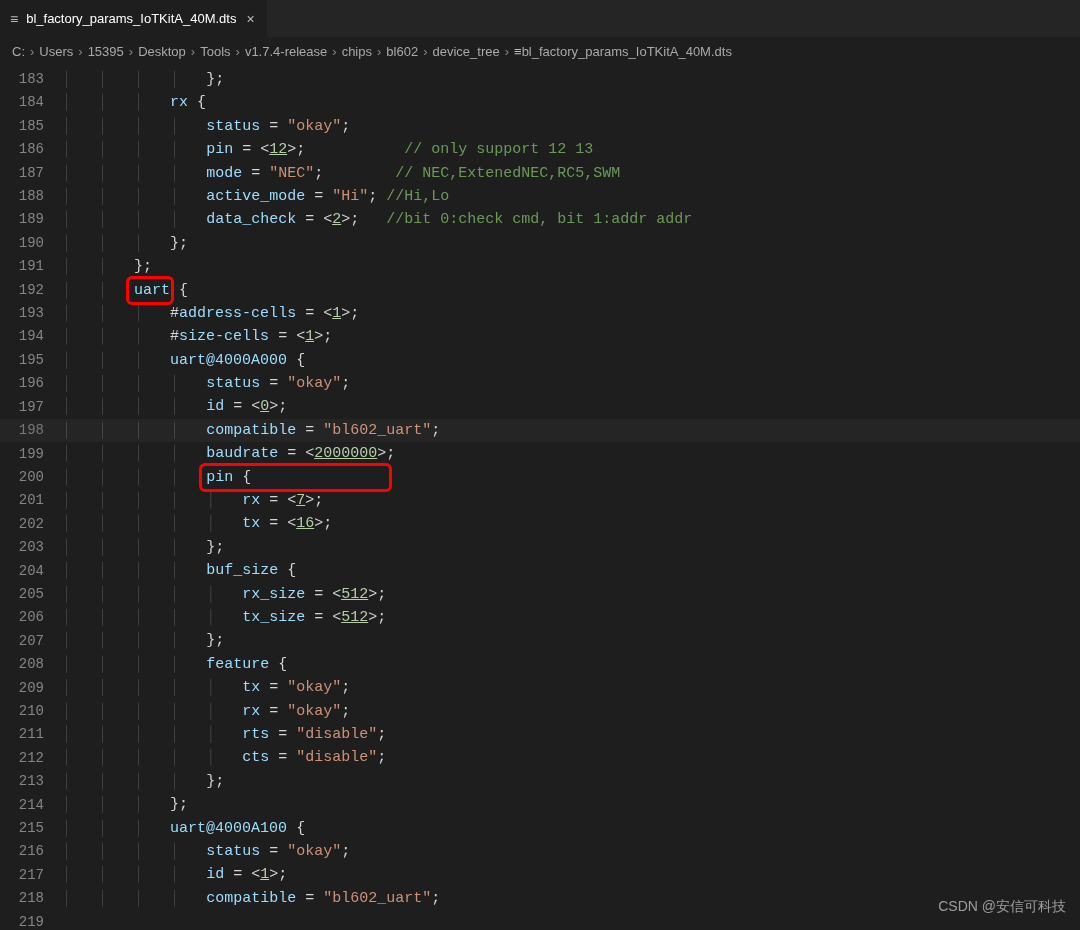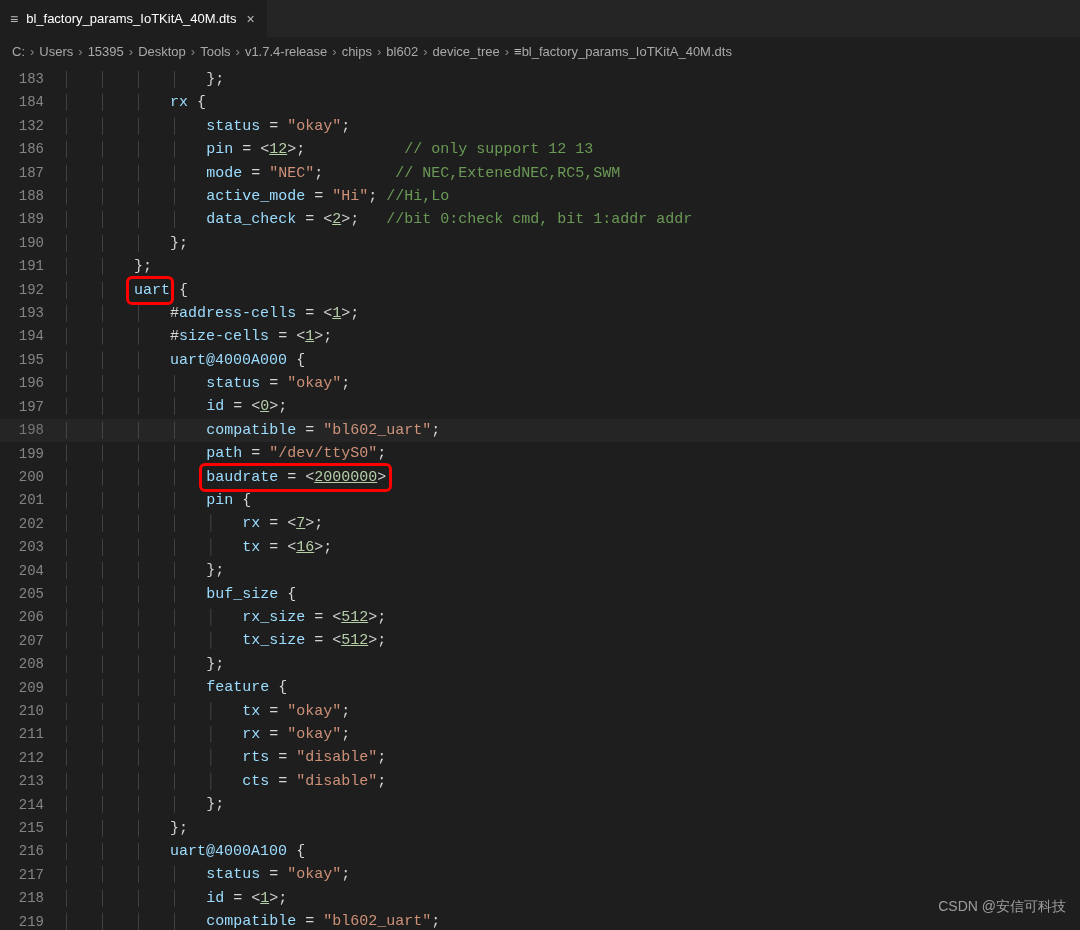--- a/index.html
+++ b/index.html
@@ -161,21 +161,21 @@
       <span style="color: rgb(187, 187, 187);">≡ </span>
       <span>bl_factory_params_IoTKitA_40M.dts</span>
     </span>
   </div>
 
 <div class="editor-wrap">
   <div class="editor">
     <div class="gutter" id="gutter">
         <div class="ln">183</div>
         <div class="ln">184</div>
-        <div class="ln">132</div>
+        <div class="ln">185</div>
         <div class="ln">186</div>
         <div class="ln">187</div>
         <div class="ln">188</div>
         <div class="ln">189</div>
         <div class="ln">190</div>
         <div class="ln">191</div>
         <div class="ln">192</div>
         <div class="ln">193</div>
         <div class="ln">194</div>
         <div class="ln">195</div>
@@ -214,21 +214,20 @@
         <div class="code-line"><span class="ig">│</span>   <span class="ig">│</span>   <span class="ig">│</span>   <span class="ig">│</span>   <span class="id">data_check</span><span class="op"> = &lt;</span><span class="num">2</span><span class="op">&gt;;   </span><span class="cmt">//bit 0:check cmd, bit 1:addr addr</span></div>
         <div class="code-line"><span class="ig">│</span>   <span class="ig">│</span>   <span class="ig">│</span>   <span class="pl">};</span></div>
         <div class="code-line"><span class="ig">│</span>   <span class="ig">│</span>   <span class="pl">};</span></div>
         <div class="code-line"><span class="ig">│</span>   <span class="ig">│</span>   <span class="id">uart</span><span class="pl"> {</span></div>
         <div class="code-line"><span class="ig">│</span>   <span class="ig">│</span>   <span class="ig">│</span>   <span class="pl">#</span><span class="id">address-cells</span><span class="op"> = &lt;</span><span class="num">1</span><span class="op">&gt;;</span></div>
         <div class="code-line"><span class="ig">│</span>   <span class="ig">│</span>   <span class="ig">│</span>   <span class="pl">#</span><span class="id">size-cells</span><span class="op"> = &lt;</span><span class="num">1</span><span class="op">&gt;;</span></div>
         <div class="code-line"><span class="ig">│</span>   <span class="ig">│</span>   <span class="ig">│</span>   <span class="id">uart@4000A000</span><span class="pl"> {</span></div>
         <div class="code-line"><span class="ig">│</span>   <span class="ig">│</span>   <span class="ig">│</span>   <span class="ig">│</span>   <span class="id">status</span><span class="op"> = </span><span class="str">"okay"</span><span class="pl">;</span></div>
         <div class="code-line"><span class="ig">│</span>   <span class="ig">│</span>   <span class="ig">│</span>   <span class="ig">│</span>   <span class="id">id</span><span class="op"> = &lt;</span><span class="num">0</span><span class="op">&gt;;</span></div>
         <div class="code-line hl"><span class="ig">│</span>   <span class="ig">│</span>   <span class="ig">│</span>   <span class="ig">│</span>   <span class="id">compatible</span><span class="op"> = </span><span class="str">"bl602_uart"</span><span class="pl">;</span></div>
-        <div class="code-line"><span class="ig">│</span>   <span class="ig">│</span>   <span class="ig">│</span>   <span class="ig">│</span>   <span class="id">path</span><span class="op"> = </span><span class="str">"/dev/ttyS0"</span><span class="pl">;</span></div>
         <div class="code-line"><span class="ig">│</span>   <span class="ig">│</span>   <span class="ig">│</span>   <span class="ig">│</span>   <span class="id">baudrate</span><span class="op"> = &lt;</span><span class="num">2000000</span><span class="op">&gt;;</span></div>
         <div class="code-line"><span class="ig">│</span>   <span class="ig">│</span>   <span class="ig">│</span>   <span class="ig">│</span>   <span class="id">pin</span><span class="pl"> {</span></div>
         <div class="code-line"><span class="ig">│</span>   <span class="ig">│</span>   <span class="ig">│</span>   <span class="ig">│</span>   <span class="ig">│</span>   <span class="id">rx</span><span class="op"> = &lt;</span><span class="num">7</span><span class="op">&gt;;</span></div>
         <div class="code-line"><span class="ig">│</span>   <span class="ig">│</span>   <span class="ig">│</span>   <span class="ig">│</span>   <span class="ig">│</span>   <span class="id">tx</span><span class="op"> = &lt;</span><span class="num">16</span><span class="op">&gt;;</span></div>
         <div class="code-line"><span class="ig">│</span>   <span class="ig">│</span>   <span class="ig">│</span>   <span class="ig">│</span>   <span class="pl">};</span></div>
         <div class="code-line"><span class="ig">│</span>   <span class="ig">│</span>   <span class="ig">│</span>   <span class="ig">│</span>   <span class="id">buf_size</span><span class="pl"> {</span></div>
         <div class="code-line"><span class="ig">│</span>   <span class="ig">│</span>   <span class="ig">│</span>   <span class="ig">│</span>   <span class="ig">│</span>   <span class="id">rx_size</span><span class="op"> = &lt;</span><span class="num">512</span><span class="op">&gt;;</span></div>
         <div class="code-line"><span class="ig">│</span>   <span class="ig">│</span>   <span class="ig">│</span>   <span class="ig">│</span>   <span class="ig">│</span>   <span class="id">tx_size</span><span class="op"> = &lt;</span><span class="num">512</span><span class="op">&gt;;</span></div>
         <div class="code-line"><span class="ig">│</span>   <span class="ig">│</span>   <span class="ig">│</span>   <span class="ig">│</span>   <span class="pl">};</span></div>
         <div class="code-line"><span class="ig">│</span>   <span class="ig">│</span>   <span class="ig">│</span>   <span class="ig">│</span>   <span class="id">feature</span><span class="pl"> {</span></div>

